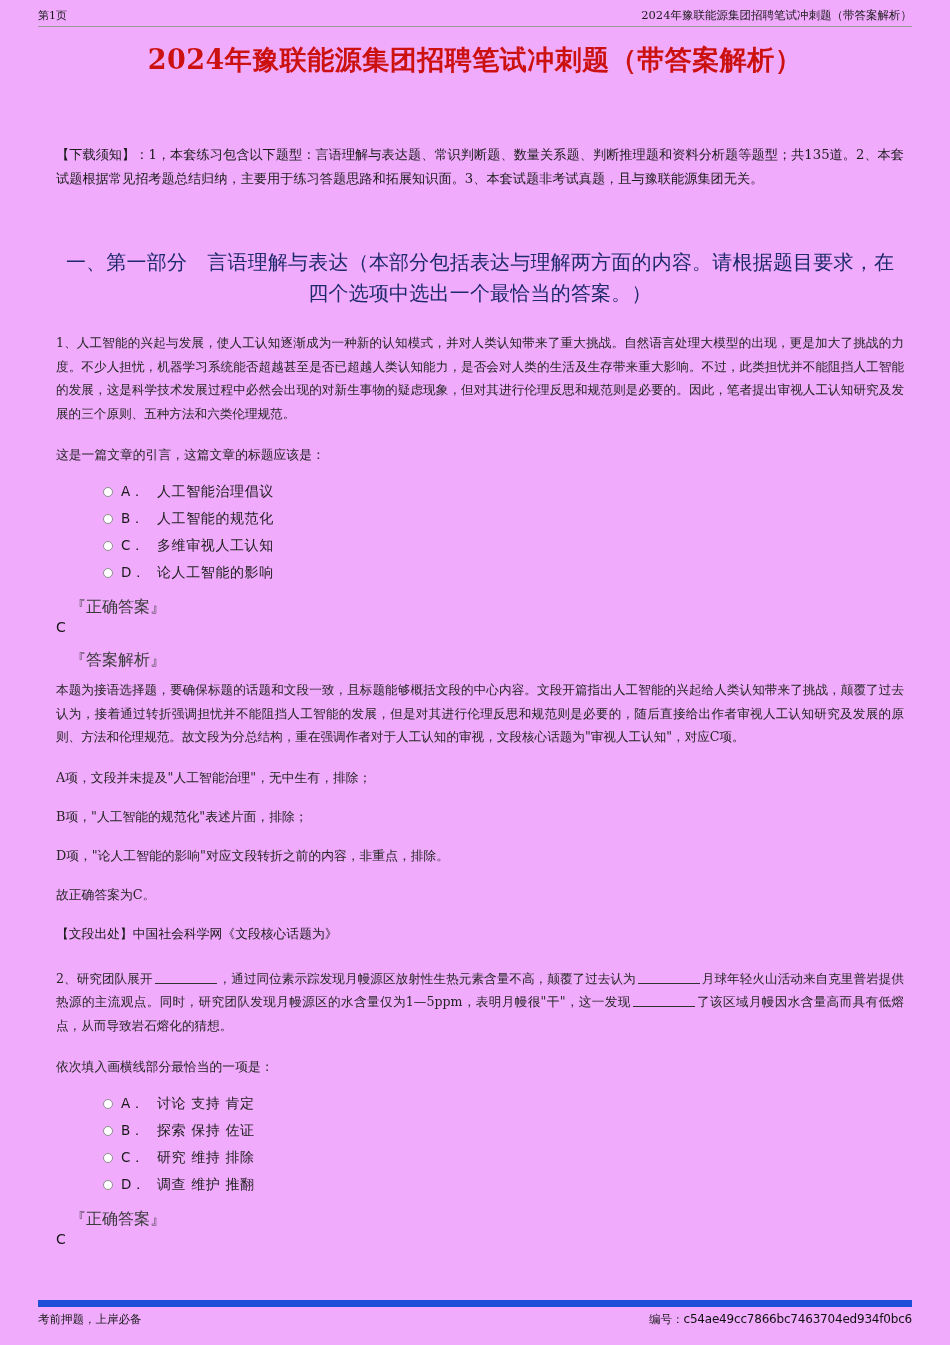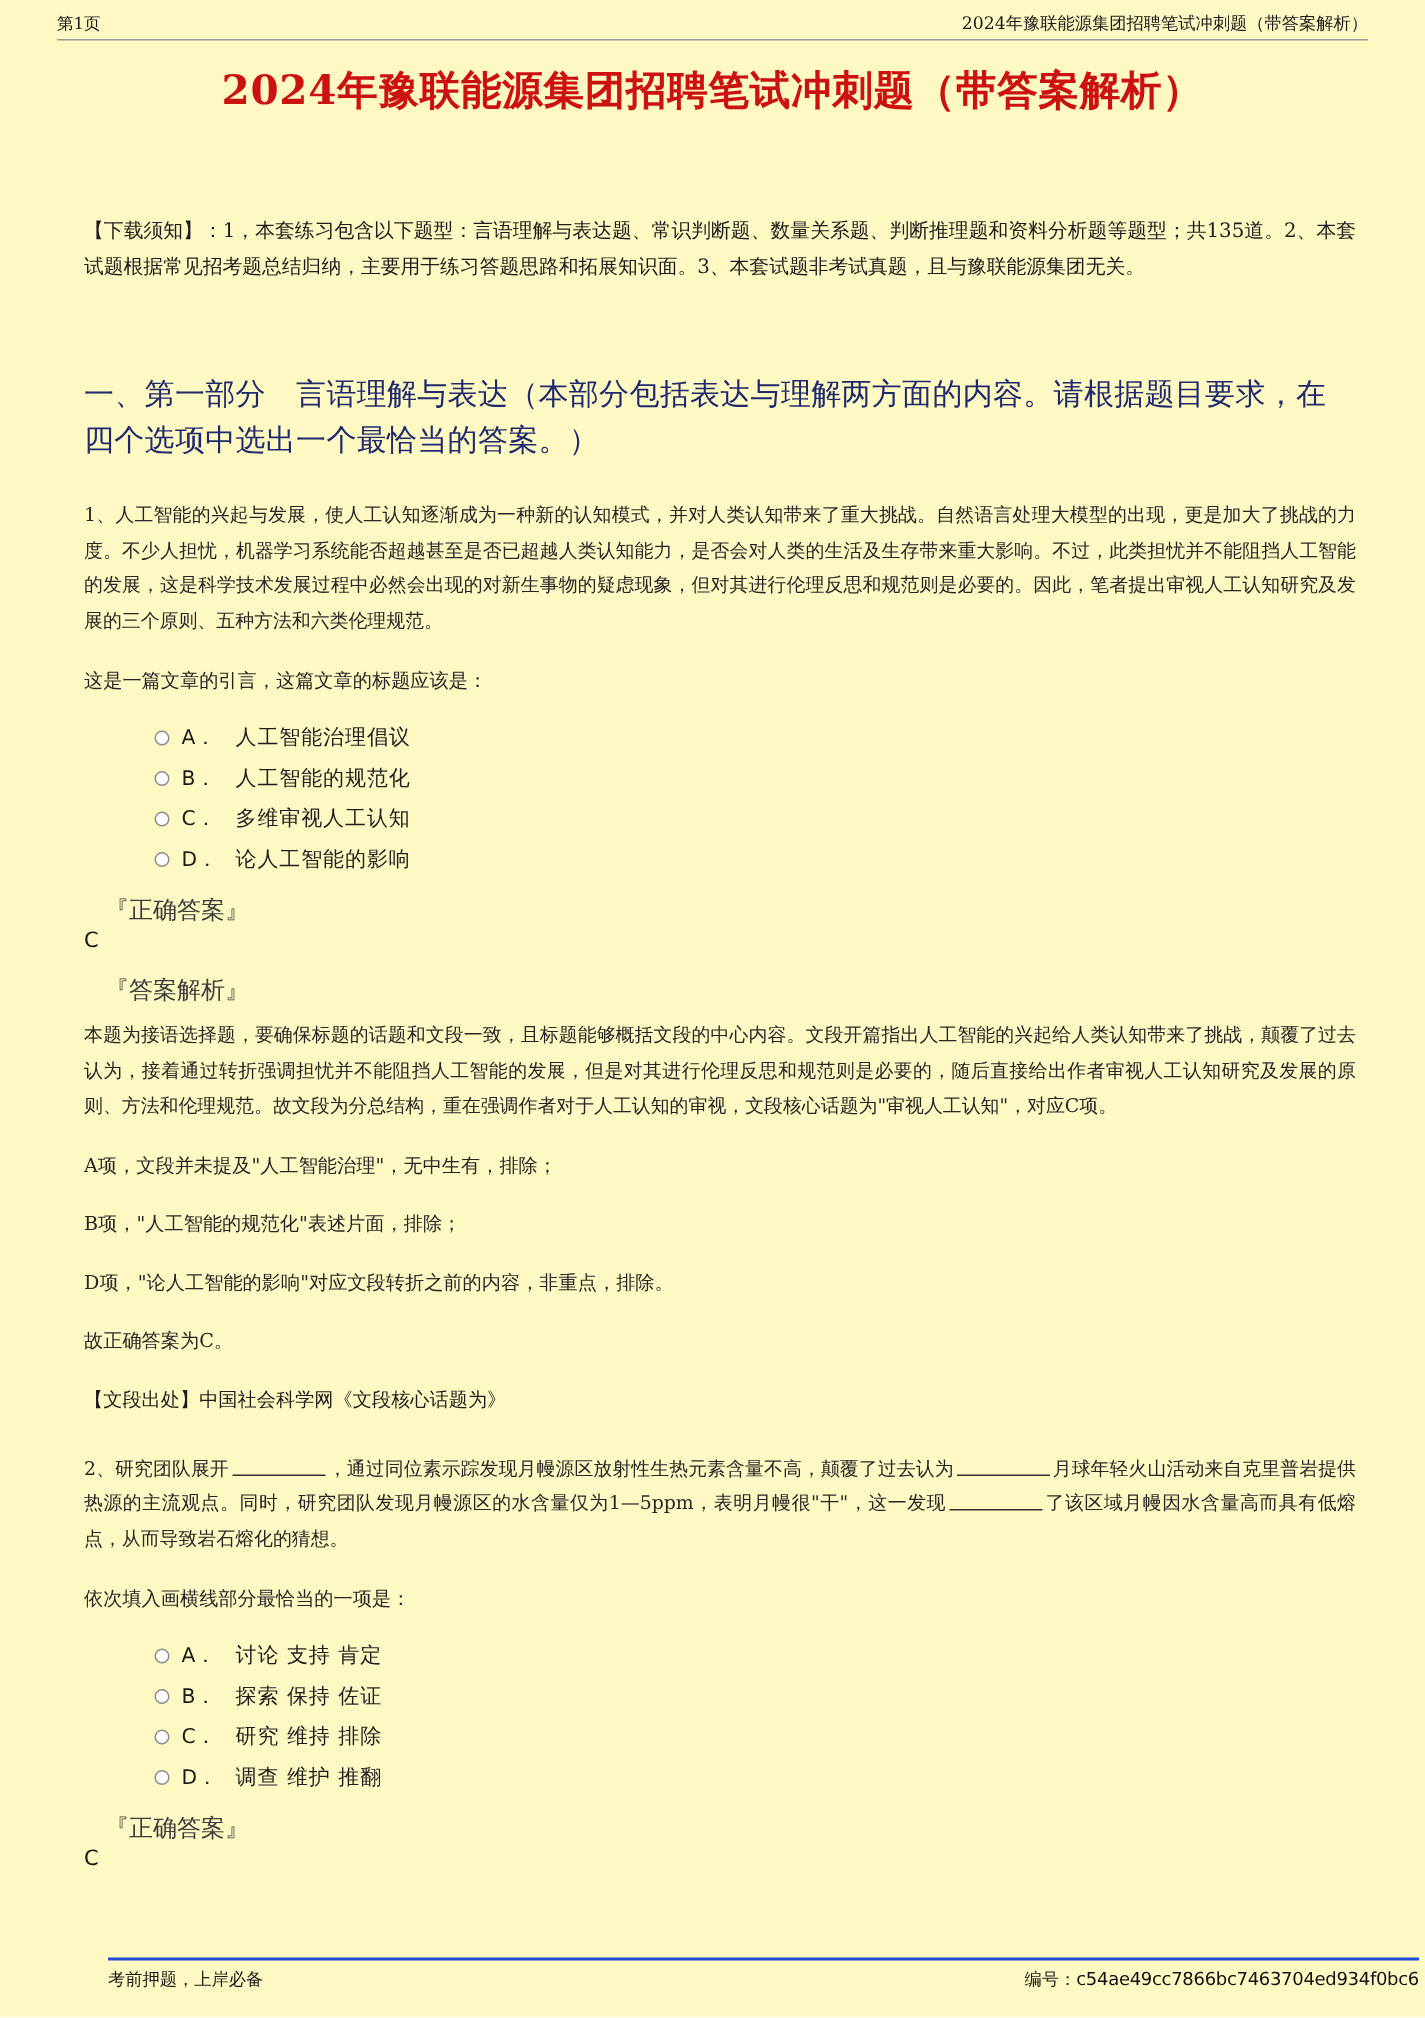--- a/index.html
+++ b/index.html
@@ -9,21 +9,21 @@
   }
   body {
     font-family: "DejaVu Sans", "Liberation Sans", sans-serif;
     color: #1a1a1a;
   }
   .page {
     position: relative;
     width: 950px;
     height: 1345px;
     margin: 0 auto;
-    background: #fef9c3;
+    background: #f0abfc;
     overflow: hidden;
     box-sizing: border-box;
   }
 
   
   .page-header {
     position: absolute;
     left: 38px;
     top: 8px;
     width: 874px;
@@ -77,21 +77,21 @@
     text-align: justify;
     margin: 0 0 56px 0;
   }
 
   .section-heading {
     font-family: "DejaVu Serif", "Liberation Serif", serif;
     font-size: 20px;
     line-height: 31px;
     color: #1f2a6e;
     margin: 0 0 22px 0;
-    text-align: left;
+    text-align: center;
     letter-spacing: 0.2px;
   }
 
   .qtext {
     font-family: "DejaVu Serif", "Liberation Serif", serif;
     font-size: 12.6px;
     line-height: 23.5px;
     color: #262626;
     text-align: justify;
     margin: 0 0 19px 0;
@@ -191,24 +191,23 @@
 
   
   .page-footer {
     position: absolute;
     left: 38px;
     bottom: 18px;
     width: 874px;
     display: flex;
     align-items: center;
     justify-content: space-between;
-    border-top: 2px solid #1d4ed8;
+    border-top: 7px solid #1d4ed8;
     padding-top: 5px;
     box-sizing: border-box;
-    margin-left: 34px;
   }
   .footer-left {
     font-family: "DejaVu Serif", "Liberation Serif", serif;
     font-size: 11.5px;
     color: #1a1a1a;
   }
   .footer-right {
     font-family: "DejaVu Serif", "Liberation Serif", serif;
     font-size: 11.5px;
     color: #1a1a1a;

